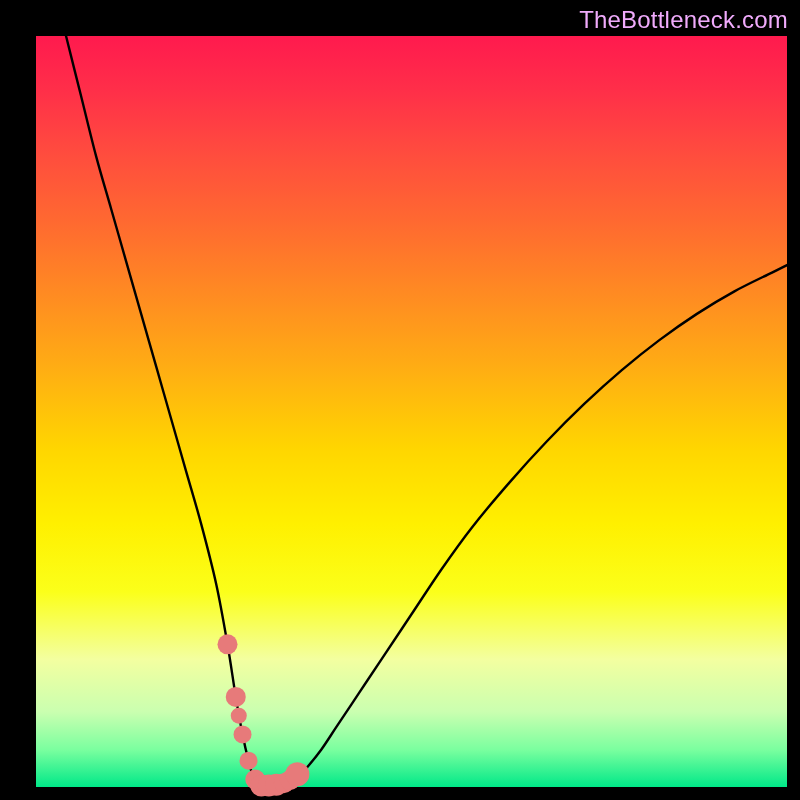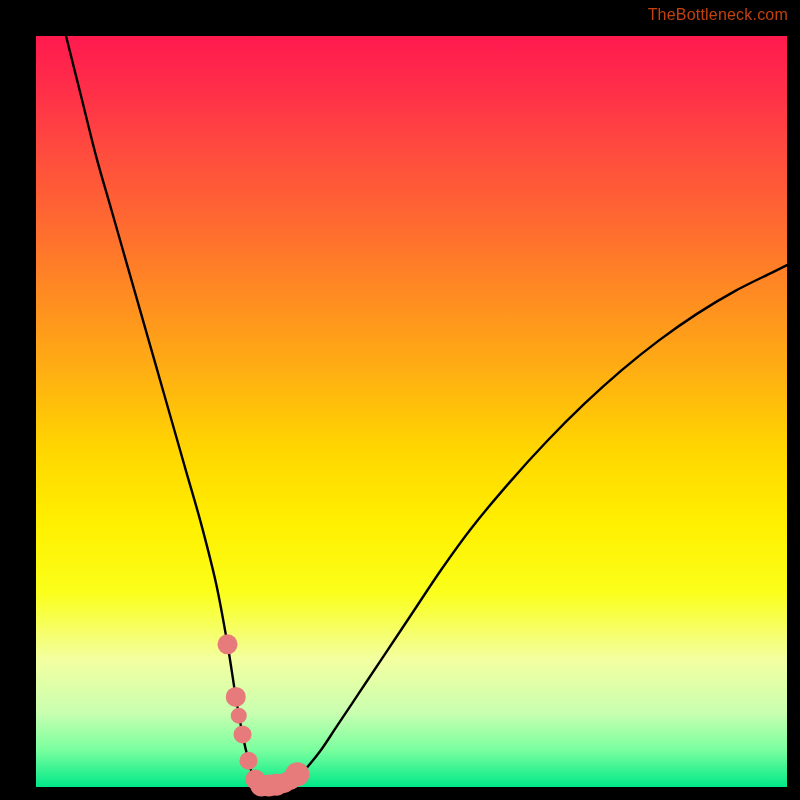--- a/index.html
+++ b/index.html
@@ -37,22 +37,22 @@
       #f3ffa0 83%,
       #caffb0 90%,
       #7bff9f 95%,
       #00e888 100%
     );
   }
   .watermark {
     position: absolute;
     top: 6px;
     right: 12px;
-    color: #c2410c;
-    font-size: 16px;
+    color: #f0abfc;
+    font-size: 24px;
     letter-spacing: 0.2px;
     font-weight: 500;
     user-select: none;
   }
   svg.curve {
     position: absolute;
     left: 0;
     top: 0;
     width: 751px;
     height: 751px;

